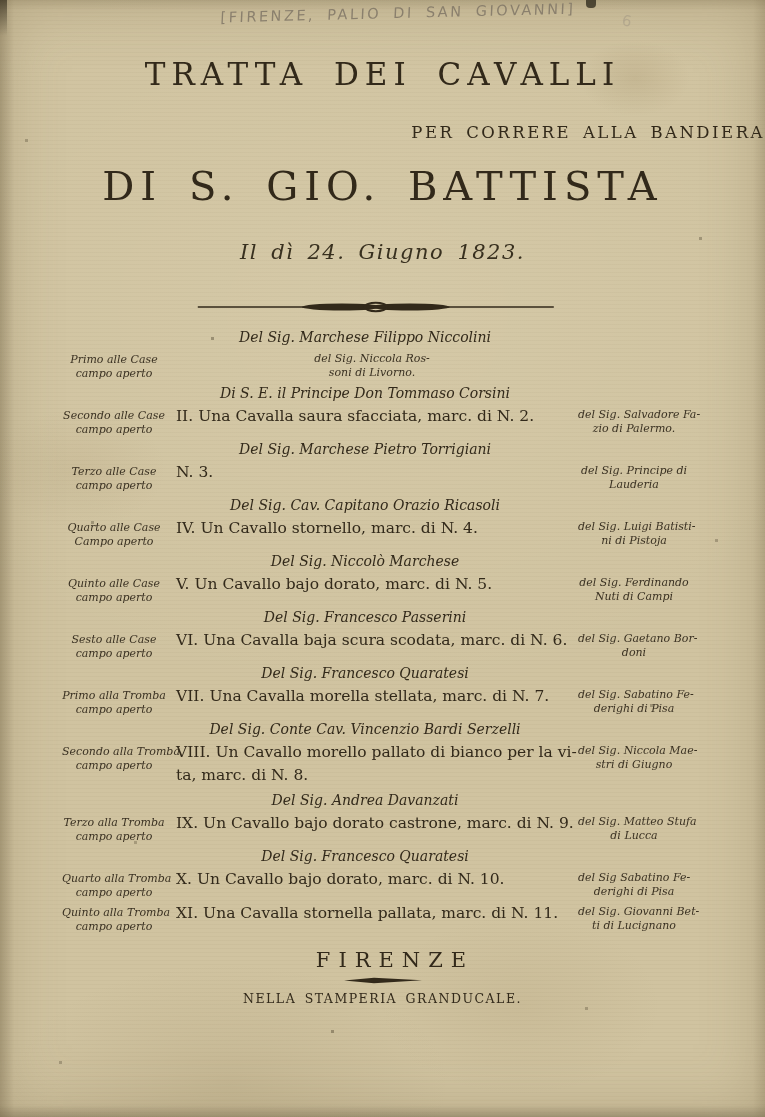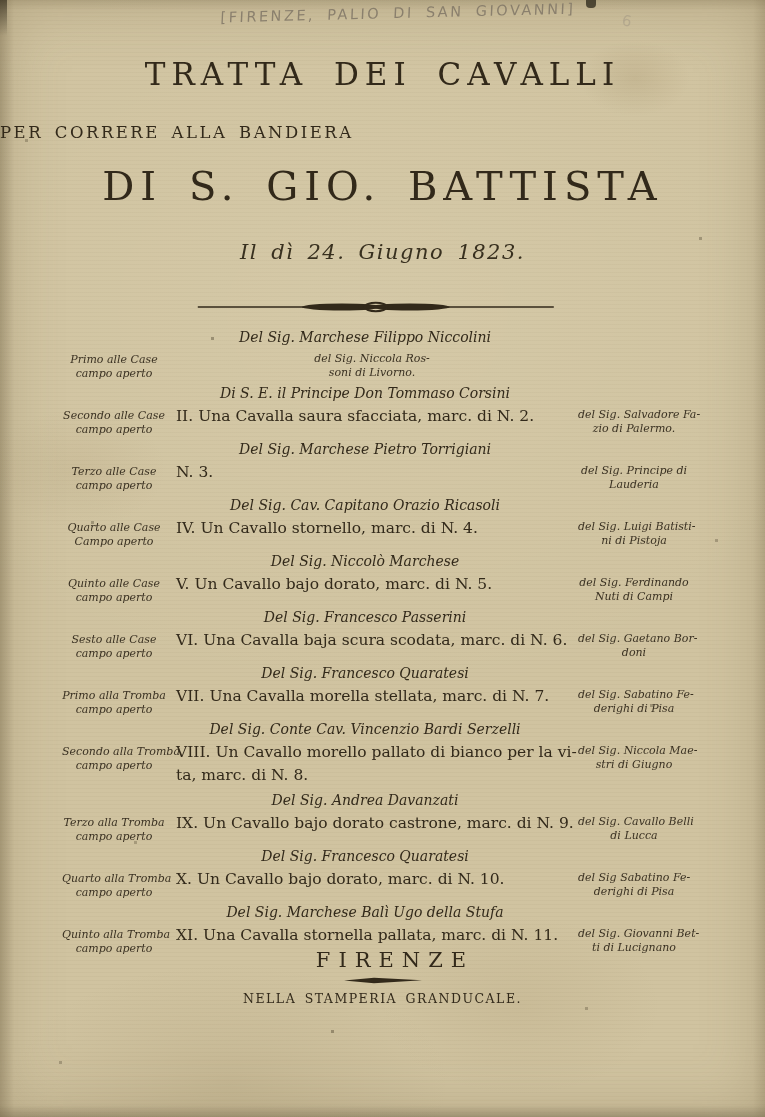--- a/index.html
+++ b/index.html
@@ -34,21 +34,21 @@
     text-align:center;
   }
   .pencil-mark{
     position:absolute;top:12px;left:622px;
     font-family:"DejaVu Sans", sans-serif;
     font-size:15px;color:#9a9080;opacity:.45;transform:rotate(9deg);
   }
   
   .title1{position:absolute;top:56px;left:0;width:100%;text-align:center;
     font-size:31px;letter-spacing:6px;word-spacing:10px;}
-  .subtitle{position:absolute;top:123px;left:0;width:100%;text-align:left;
+  .subtitle{position:absolute;top:123px;left:0;width:100%;text-align:right;
     font-size:16.5px;letter-spacing:2.5px;word-spacing:4px;}
   .title2{position:absolute;top:163px;left:0;width:100%;text-align:center;
     font-size:40px;letter-spacing:6px;word-spacing:8px;}
   .dateline{position:absolute;top:240px;left:0;width:100%;text-align:center;
     font-style:italic;font-size:21px;letter-spacing:1.5px;word-spacing:5px;color:#38301f;}
   .divider{position:absolute;top:300px;left:50%;transform:translateX(-52%);}
   
   .entries{position:absolute;top:324px;left:0;width:765px;}
   .owner{font-style:italic;font-size:14px;line-height:21px;
     margin:3px 105px 1px 70px;text-align:center;}
@@ -258,21 +258,21 @@
       <div class="row">
         <div class="pos">
           <div class="nw">Terzo alla Tromba</div>
           <div class="nw">campo aperto</div>
         </div>
         <div class="main">
           <div class="l1"><span class="num">IX.</span><span>Un Cavallo bajo dorato castrone, marc. di N. 9.</span></div>
           <div class="l2"></div>
         </div>
         <div class="asg">
-          <div class="nw">del Sig. Cavallo Belli</div>
+          <div class="nw">del Sig. Matteo Stufa</div>
           <div class="nw">di Lucca</div>
         </div>
       </div>
     </div>
 
     <div class="group">
       <div class="owner">Del Sig. Francesco Quaratesi</div>
       <div class="row">
         <div class="pos">
           <div class="nw">Quarto alla Tromba</div>
@@ -283,21 +283,20 @@
           <div class="l2"></div>
         </div>
         <div class="asg">
           <div class="nw">del Sig Sabatino Fe-</div>
           <div class="nw">derighi di Pisa</div>
         </div>
       </div>
     </div>
 
     <div class="group">
-      <div class="owner">Del Sig. Marchese Balì Ugo della Stufa</div>
       <div class="row">
         <div class="pos">
           <div class="nw">Quinto alla Tromba</div>
           <div class="nw">campo aperto</div>
         </div>
         <div class="main">
           <div class="l1"><span class="num">XI.</span><span>Una Cavalla stornella pallata, marc. di N. 11.</span></div>
           <div class="l2"></div>
         </div>
         <div class="asg">

